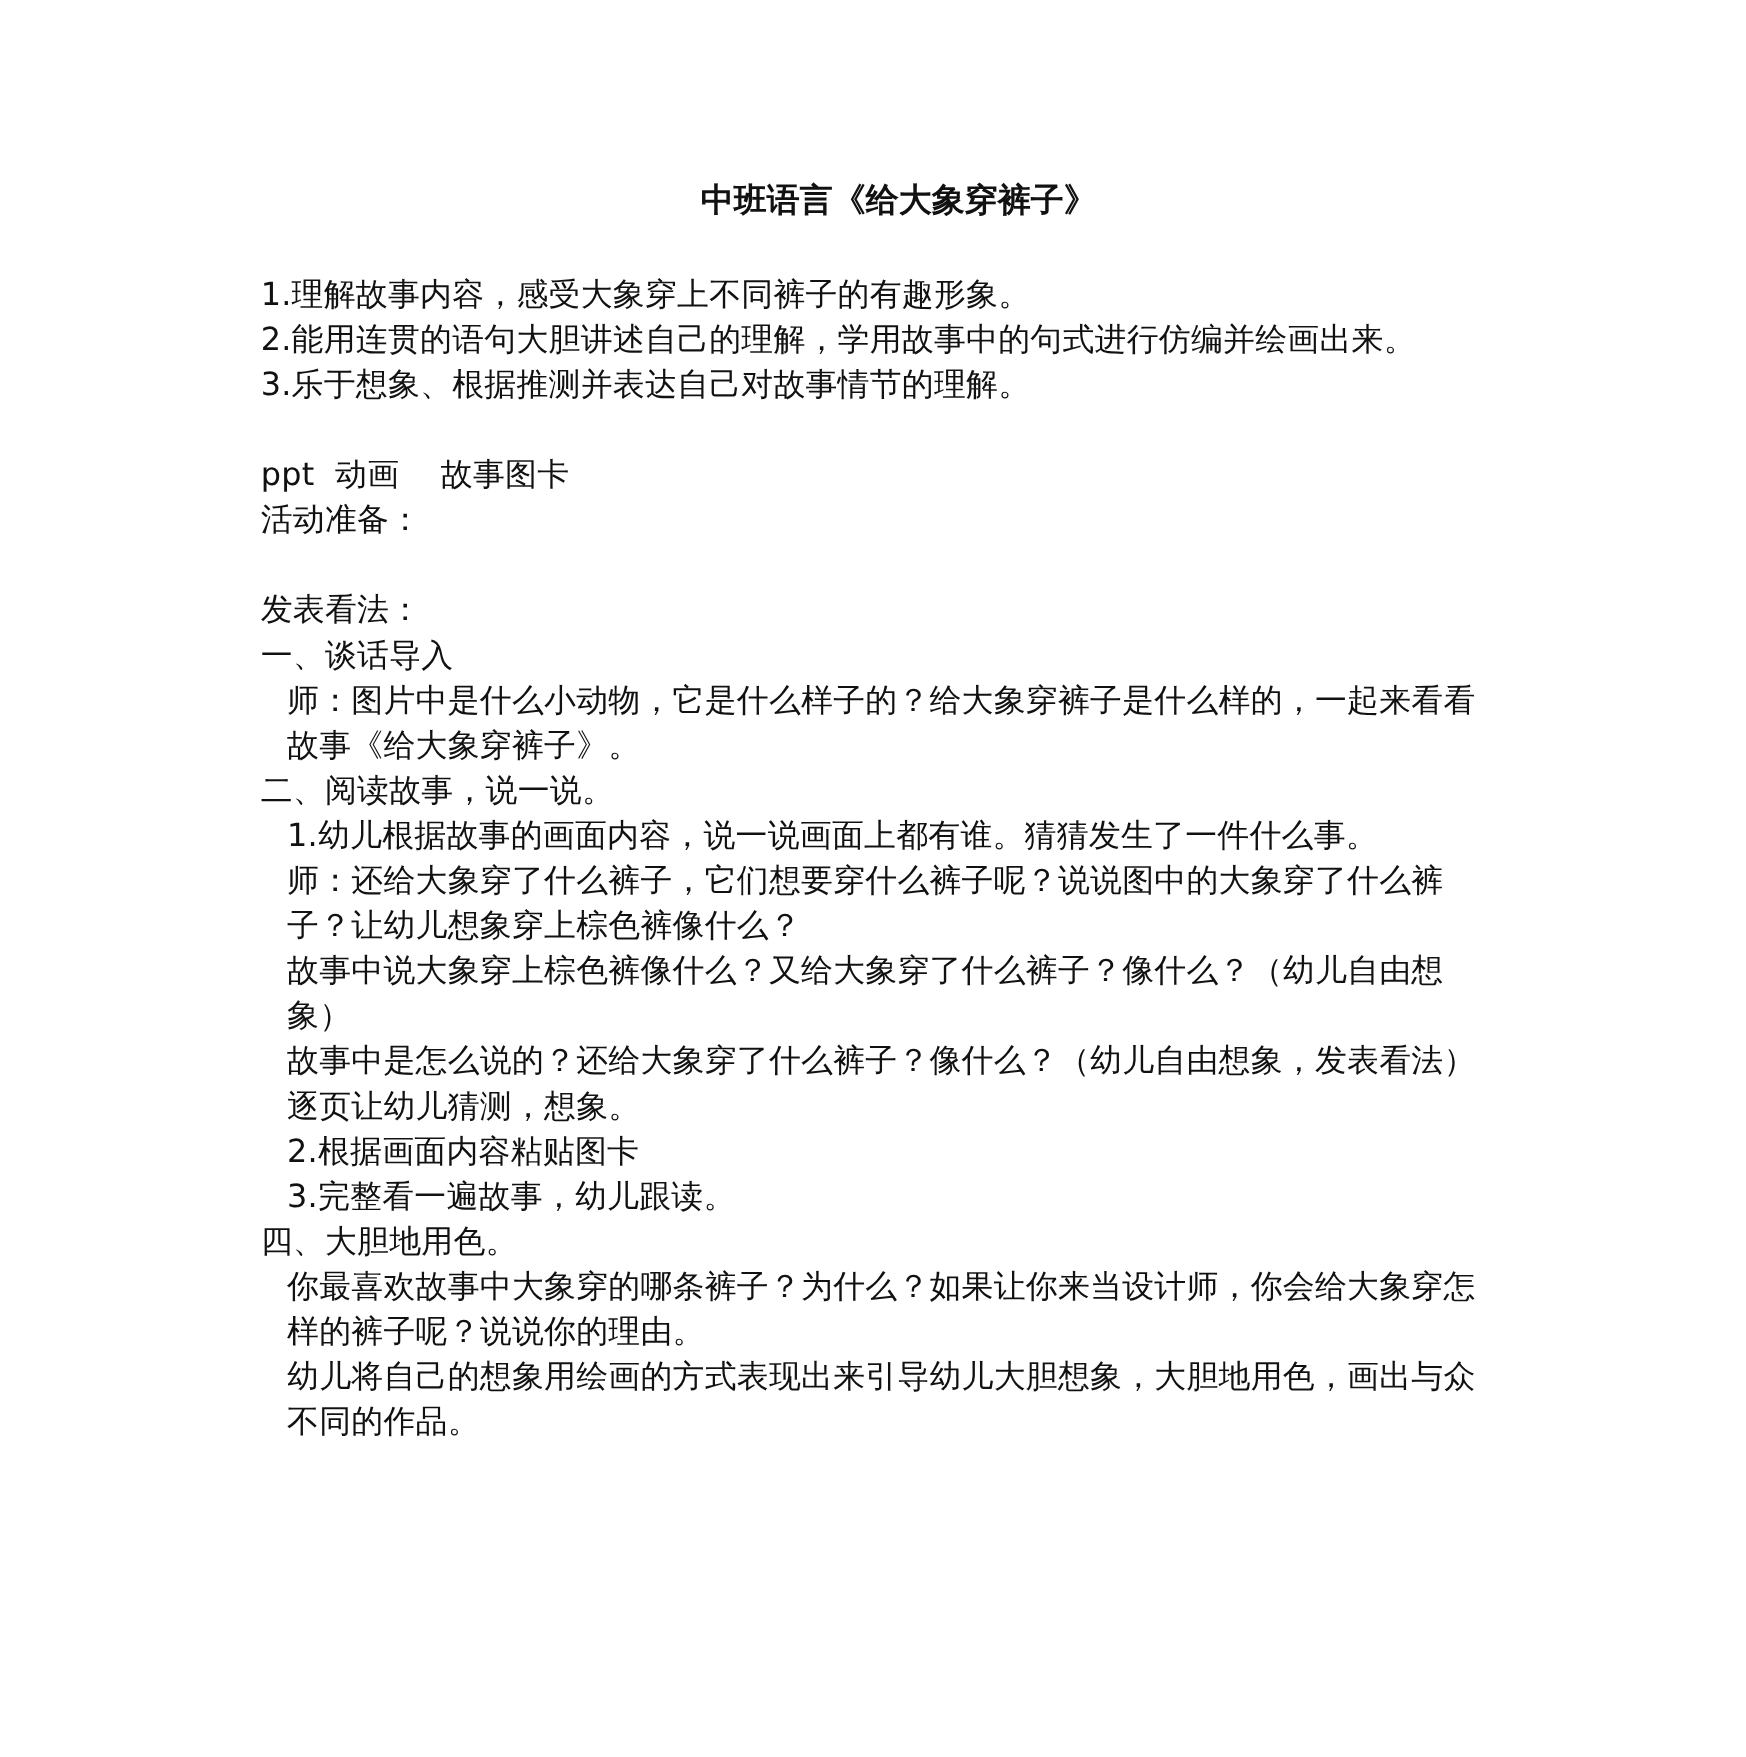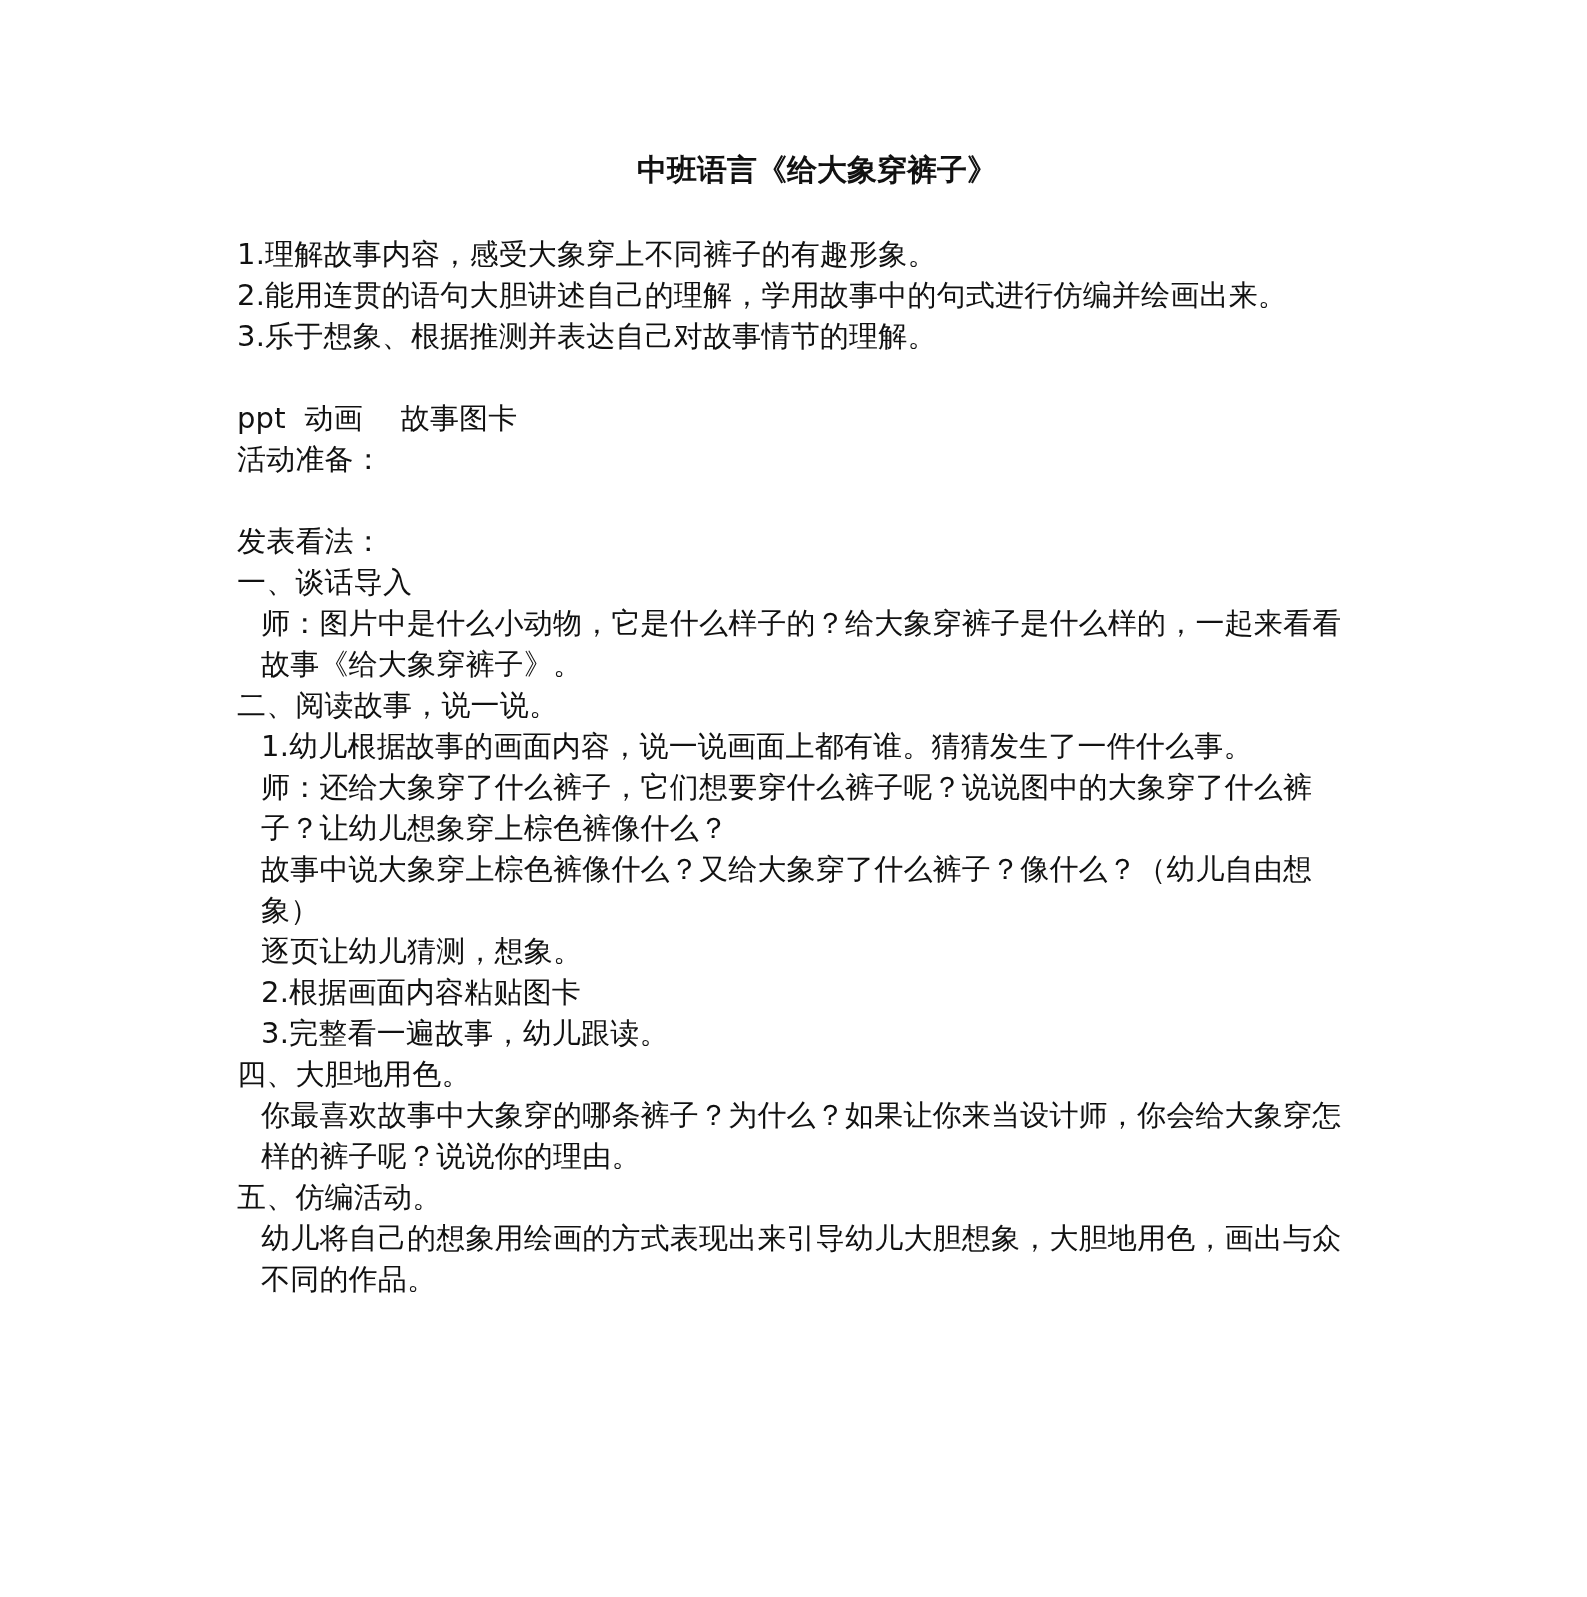--- a/index.html
+++ b/index.html
@@ -11,21 +11,21 @@
       width: 1587px;
       height: 1597px;
       position: relative;
       overflow: hidden;
       font-family: "DejaVu Sans", "Liberation Sans", sans-serif;
       color: #111111;
     }
     .page {
       position: absolute;
       left: 237px;
-      top: 147px;
+      top: 160px;
       width: 1100px;
     }
     .title {
       text-align: center;
       font-family: "DejaVu Serif", "Liberation Serif", serif;
       font-weight: bold;
       font-size: 30px;
       line-height: 46px;
       height: 46px;
       margin-left: 60px;
@@ -64,22 +64,22 @@
   <div class="blank"></div>
 
   <div class="line">发表看法：</div>
   <div class="line">一、谈话导入</div>
   <div class="line wrap">师：图片中是什么小动物，它是什么样子的？给大象穿裤子是什么样的，一起来看看故事《给大象穿裤子》。</div>
 
   <div class="line">二、阅读故事，说一说。</div>
   <div class="line wrap">1.幼儿根据故事的画面内容，说一说画面上都有谁。猜猜发生了一件什么事。</div>
   <div class="line wrap">师：还给大象穿了什么裤子，它们想要穿什么裤子呢？说说图中的大象穿了什么裤子？让幼儿想象穿上棕色裤像什么？</div>
   <div class="line wrap">故事中说大象穿上棕色裤像什么？又给大象穿了什么裤子？像什么？（幼儿自由想象）</div>
+  <div class="line wrap">故事中是怎么说的？还给大象穿了什么裤子？像什么？（幼儿自由想象，发表看法）</div>
   <div class="line wrap">逐页让幼儿猜测，想象。</div>
   <div class="line wrap">2.根据画面内容粘贴图卡</div>
   <div class="line wrap">3.完整看一遍故事，幼儿跟读。</div>
 
   <div class="line">四、大胆地用色。</div>
   <div class="line wrap">你最喜欢故事中大象穿的哪条裤子？为什么？如果让你来当设计师，你会给大象穿怎样的裤子呢？说说你的理由。</div>
 
-  <div class="line">五、仿编活动。</div>
   <div class="line wrap">幼儿将自己的想象用绘画的方式表现出来引导幼儿大胆想象，大胆地用色，画出与众不同的作品。</div>
 </div>
 
 </body></html>

